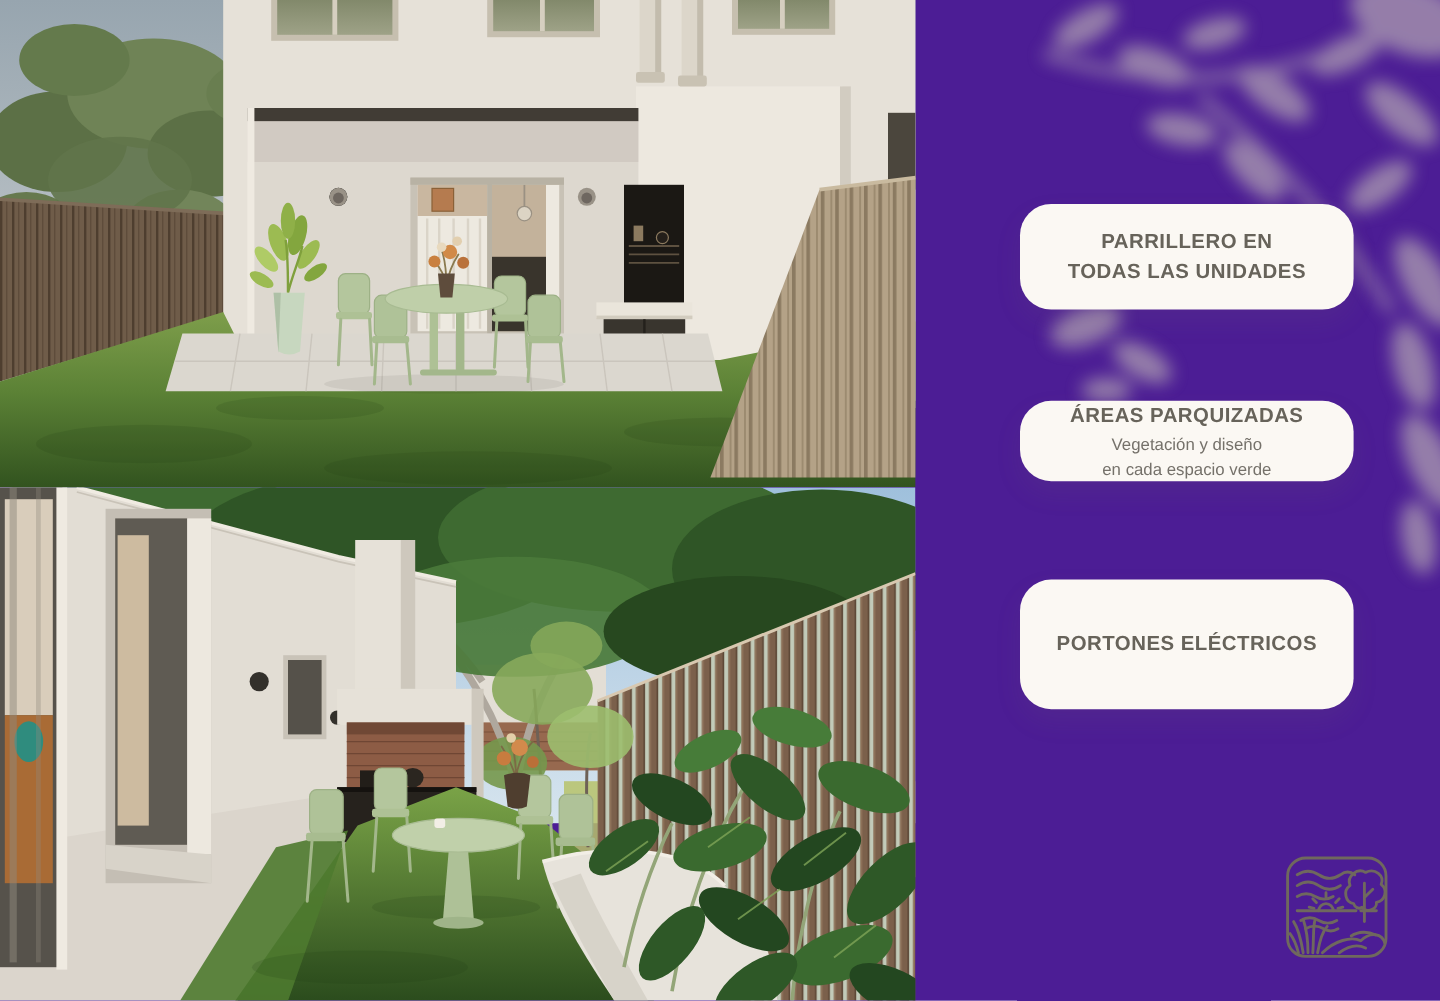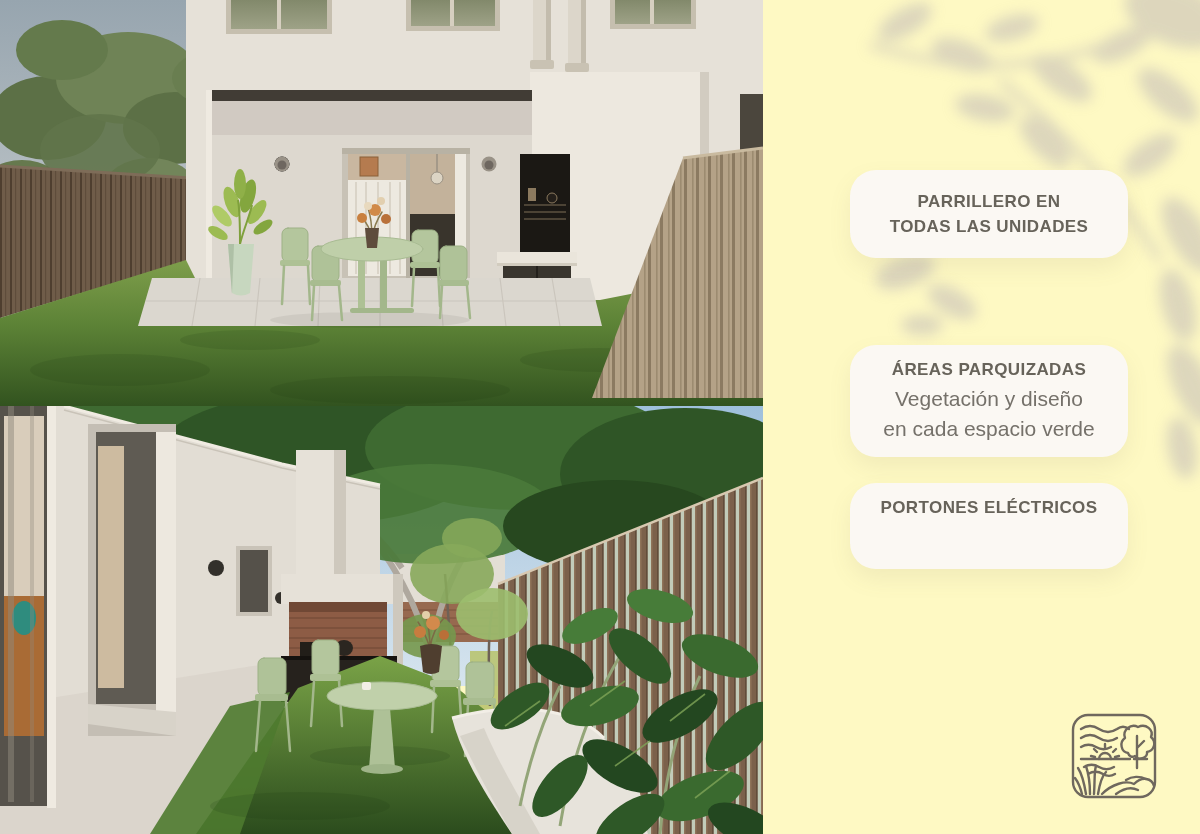--- a/index.html
+++ b/index.html
@@ -1,31 +1,31 @@
 <!DOCTYPE html>
 <html><head>
 <meta charset="utf-8">
 <style>
   html,body{margin:0;padding:0;}
   body{font-family:"Liberation Sans",sans-serif;}
-  .canvas{position:relative;width:1200px;height:834px;background:#fef9c3;overflow:hidden;}
+  .canvas{position:relative;width:1200px;height:834px;background:#4c1d95;overflow:hidden;}
   .shadow-layer{position:absolute;left:0;top:0;width:1200px;height:834px;z-index:0;pointer-events:none;}
   .photo{position:absolute;overflow:hidden;z-index:1;}
   .photo svg{display:block;}
   .photo-top{left:0;top:0;width:763px;height:406px;}
   .photo-bottom{left:0;top:406px;width:763px;height:428px;}
   .card{position:absolute;left:850px;width:278px;background:#FBF8F3;border-radius:26px;
         box-shadow:0 10px 22px rgba(125,114,102,0.10);display:flex;flex-direction:column;
         justify-content:center;align-items:center;text-align:center;padding:12px 20px;
         box-sizing:border-box;z-index:2;}
   .card-1{top:170px;height:88px;}
-  .card-2{top:345px;height:112px;}
-  .card-3{top:483px;height:86px;justify-content:space-between;}
+  .card-2{top:334px;height:67px;}
+  .card-3{top:483px;height:108px;}
   .card-title{font-weight:bold;font-size:17px;line-height:1.5;color:#67635A;letter-spacing:.4px;white-space:pre-line;}
-  .card-sub{font-size:21px;line-height:1.45;color:#75716A;white-space:pre-line;margin-top:1px;}
+  .card-sub{font-size:14px;line-height:1.45;color:#75716A;white-space:pre-line;margin-top:1px;}
   .logo{position:absolute;left:1068px;top:710px;width:92px;height:92px;z-index:2;}
 </style>
 </head>
 <body>
 
 <div class="canvas">
 
   <svg class="shadow-layer" viewBox="0 0 1200 834">
     <defs>
       <filter id="blurF" x="-60" y="-60" width="1400" height="1000" filterUnits="userSpaceOnUse">

